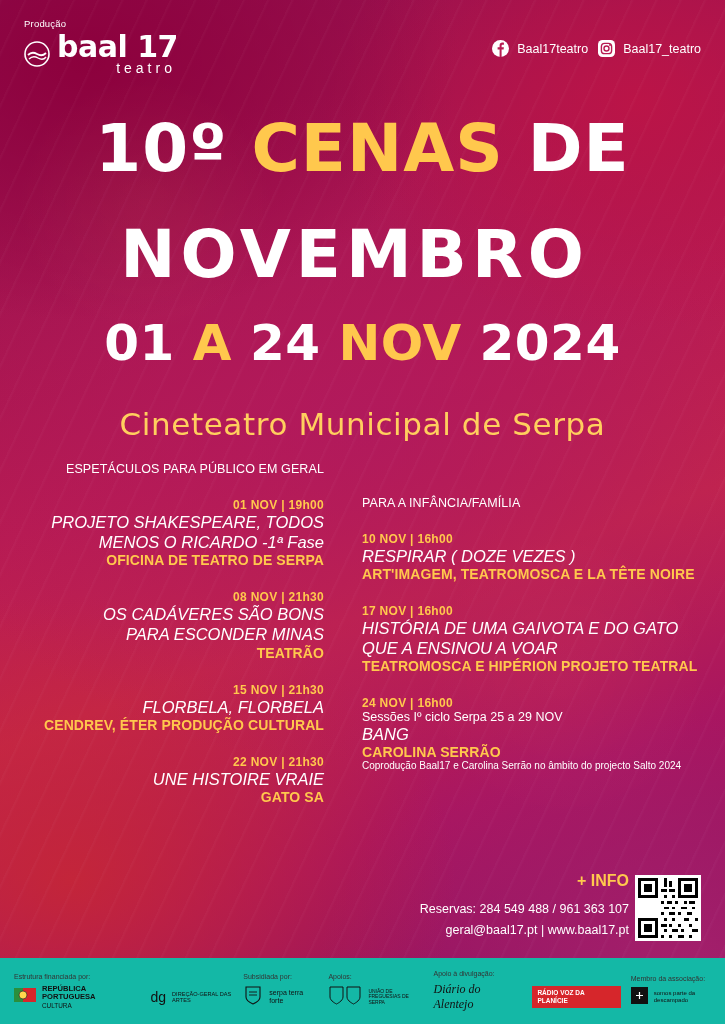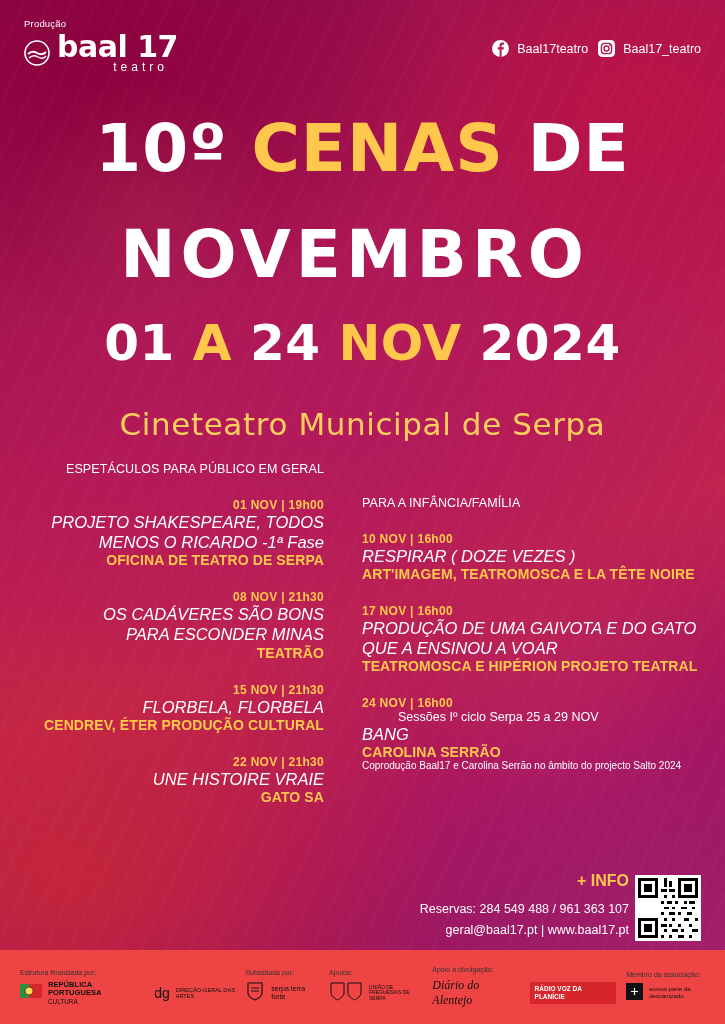--- a/index.html
+++ b/index.html
@@ -32,21 +32,21 @@
     pointer-events:none;
   }
   .content { position:relative; width:725px; height:1024px;border-radius:16px; }
 
   
   .hdr { position:absolute; top:18px; left:24px; right:24px; display:flex; align-items:flex-start; justify-content:space-between; }
   .producao-label { font-size:9.5px; color:#ffffff; letter-spacing:0.2px; margin-bottom:4px; }
   .logo-row { display:flex; align-items:center; gap:7px; }
   .logo-mark { width:26px; height:26px; }
   .logo-text { color:#fff; font-size:30px; font-weight:700; letter-spacing:-0.5px; line-height:0.95; font-family:"DejaVu Sans", sans-serif;}
-  .logo-sub { color:#fff; font-size:12px; letter-spacing:4px; text-align:right; margin-top:-2px; margin-right:10px;}
+  .logo-sub { color:#fff; font-size:14px; letter-spacing:4px; text-align:right; margin-top:-2px; margin-right:2px;}
   .socials { display:flex; align-items:center; gap:10px; padding-top:22px; }
   .social { display:flex; align-items:center; gap:8px; color:#fff; font-size:12.5px; }
   .si { width:17px; height:17px; display:inline-block; }
 
   
   .t1 { position:absolute; top:116px; left:0; right:0; text-align:center;
         font-family:"DejaVu Sans", sans-serif; font-weight:700; font-size:66px; letter-spacing:1px; line-height:1; }
   .t2 { position:absolute; top:222px; left:0; right:16px; text-align:center;
         font-family:"DejaVu Sans", sans-serif; font-weight:700; font-size:66px; letter-spacing:5px; line-height:1; color:#ffffff;}
   .t3 { position:absolute; top:318px; left:0; right:0; text-align:center;
@@ -59,32 +59,32 @@
   
   .cols { position:absolute; top:462px; left:34px; right:24px; display:flex; gap:0;align-items:center; }
   .col-l { width:290px; text-align:right; }
   .col-r { width:auto; flex:1; padding-left:38px; text-align:left; }
   .colhead { font-size:12.5px; color:#ffffff; letter-spacing:0.1px; margin-bottom:22px; }
 
   .blk { margin-bottom:22px; }
   .when { font-size:12px; font-weight:700; color:#ffc84d; letter-spacing:0.3px; }
   .ttl { font-size:16.5px; font-style:italic; color:#ffffff; line-height:1.22; }
   .grp { font-size:14px; font-weight:700; color:#ffc84d; letter-spacing:0.1px; }
-  .note { font-size:12.5px; color:#ffffff;margin-left:36px; }
+  .note { font-size:12.5px; color:#ffffff; }
   .fine { font-size:10px; color:#ffffff; }
 
   
   .info { position:absolute; right:96px; top:872px; width:300px; text-align:right; }
   .info .plus { color:#ffc84d; font-size:16px; font-weight:700; margin-bottom:9px; }
   .info .line { color:#ffffff; font-size:12.5px; line-height:1.7; }
   .qr { position:absolute; right:24px; top:875px; width:66px; height:66px; background:#ffffff; padding:3px; }
   .qr svg { display:block; }
 
   
-  .footer { position:absolute; left:0; right:0; bottom:0; height:74px; background:#ef4444; display:flex; align-items:center; padding:0 20px; gap:10px; }
+  .footer { position:absolute; left:0; right:0; bottom:0; height:66px; background:#14b8a6; display:flex; align-items:center; padding:0 14px; gap:10px; }
   .fcell { display:flex; flex-direction:column; justify-content:center; }
   .flabel { font-size:7px; color:#333; margin-bottom:5px; }
   .frow { display:flex; align-items:center; gap:6px; }
   .fname { font-size:7.6px; color:#111; line-height:1.1; font-weight:700; }
   .fname small { display:block; font-weight:400; font-size:6.4px; }
 </style>
 </head>
 <body>
 
 <div class="poster"></div>
@@ -179,21 +179,21 @@
       <div class="colhead">PARA A INFÂNCIA/FAMÍLIA</div>
 
       <div class="blk">
         <div class="when">10 NOV | 16h00</div>
         <div class="ttl">RESPIRAR ( DOZE VEZES )</div>
         <div class="grp">ART'IMAGEM, TEATROMOSCA E LA TÊTE NOIRE</div>
       </div>
 
       <div class="blk">
         <div class="when">17 NOV | 16h00</div>
-        <div class="ttl">PRODUÇÃO DE UMA GAIVOTA E DO GATO</div>
+        <div class="ttl">HISTÓRIA DE UMA GAIVOTA E DO GATO</div>
         <div class="ttl">QUE A ENSINOU A VOAR</div>
         <div class="grp">TEATROMOSCA E HIPÉRION PROJETO TEATRAL</div>
       </div>
 
       <div class="blk">
         <div class="when">24 NOV | 16h00</div>
         <div class="note">Sessões Iº ciclo Serpa  25 a 29 NOV</div>
         <div class="ttl">BANG</div>
         <div class="grp">CAROLINA SERRÃO</div>
         <div class="fine">Coprodução Baal17 e Carolina Serrão no âmbito do projecto Salto 2024</div>

